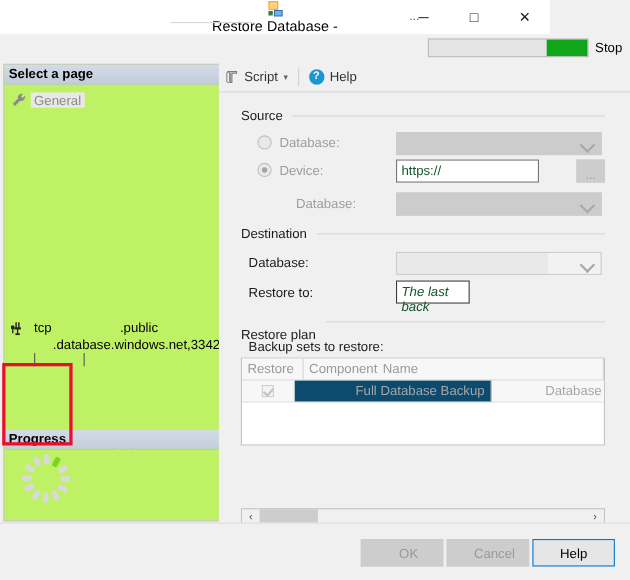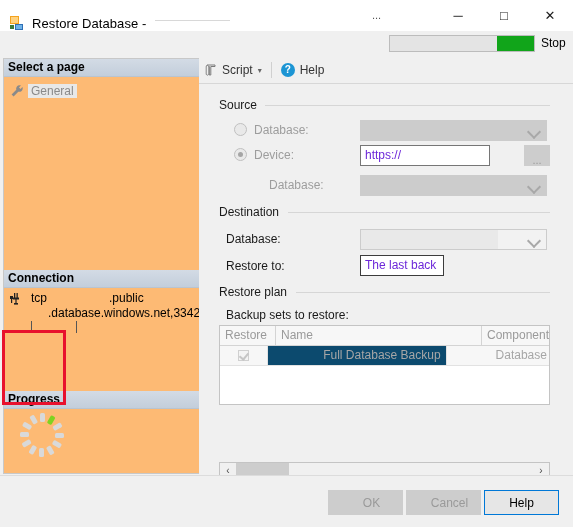--- a/index.html
+++ b/index.html
@@ -8,24 +8,24 @@
     font-family:"Liberation Sans", sans-serif;
     font-size:12px;
     color:#000;
     background:#f0f0f0;
     overflow:hidden;
   }
   .window { position:relative; width:573px; height:527px; background:#f0f0f0; }
 
   
   .titlebar {
-    position:absolute; left:0; top:0; width:573px; height:31px;
+    position:absolute; left:0; top:0; width:500px; height:31px;
     background:#ffffff;
     border-bottom:1px solid #f0f0f0;
-    display:flex; align-items:flex-end;
+    display:flex; align-items:center;flex-direction:column;
   }
   .title-icon {
     width:16px; height:16px; margin-left:9px; margin-right:7px;
     position:relative; flex:none;
   }
   .title-text { font-size:13px; color:#000; letter-spacing:0.1px; }
   .title-redact {
     position:absolute; left:155px; top:20px; width:75px; height:1px;
     background:#d8d8d8;
   }
@@ -54,21 +54,21 @@
   }
   .progress-chunk {
     position:absolute; right:0px; top:0px; width:37px; height:15px;
     background:#11a51a;
   }
   .stop-label { position:absolute; left:541px; top:36px; font-size:12px; color:#000; }
 
   
   .leftpanel {
     position:absolute; left:3px; top:58px; width:198px; height:416px;
-    background:#fdba74; border:1px solid #c8c8c8; box-sizing:border-box;
+    background:#bef264; border:1px solid #c8c8c8; box-sizing:border-box;
   }
   .section-header {
     height:17px; line-height:17px;
     background:linear-gradient(to bottom,#d3dbe5,#c3cedb);
     font-weight:bold; font-size:12px; padding-left:4px; color:#000;
     border-bottom:1px solid #b9c4d0;
   }
   .page-list { padding:4px 0 0 6px; }
   .page-item { display:flex; align-items:flex-end; height:17px; }
   .page-item-label {
@@ -141,21 +141,21 @@
     border-left:2px solid #a8a8a8; border-bottom:2px solid #a8a8a8;
     transform:rotate(-45deg);
   }
   .combo.dest {
     background:linear-gradient(to right,#e9e9e9 0%,#e9e9e9 74%,#f2f2f2 74%,#f2f2f2 100%);
   }
 
   .textbox {
     position:absolute; height:21px; background:#ffffff;
     border:1px solid #767676; box-sizing:border-box;
-    font-size:12px; color:#6d28d9; padding:2px 0 0 4px;
+    font-size:12px; color:#14532d; padding:2px 0 0 4px;
   }
   .btn-dis {
     position:absolute; background:#cdcdcd; border:1px solid #cdcdcd;
     box-sizing:border-box; font-size:12px; color:#a0a0a0;
     text-align:center;
   }
   .btn-ellipsis { position:absolute; background:#cdcdcd; border:1px solid #cdcdcd;
     box-sizing:border-box; color:#9a9a9a; font-size:11px; text-align:center; line-height:6px; padding-top:11px; }
 
   
@@ -237,23 +237,20 @@
       <div class="page-item">
         <span class="wrench-icon">
           <svg width="14" height="14" viewBox="0 0 14 14">
             <path d="M9.5 1.2a3.4 3.4 0 0 0-3.2 4.5L1.6 10.4l2 2 4.7-4.7a3.4 3.4 0 0 0 4.4-3.3c0-.5-.1-.9-.3-1.3L10.6 5 9 3.4l1.9-1.9c-.4-.2-.9-.3-1.4-.3z" fill="#8a8a8a"></path>
           </svg>
         </span>
         <span class="page-item-label">General</span>
       </div>
     </div>
 
-    <div class="conn-header">
-      <div class="section-header">Connection</div>
-    </div>
 
     <div class="conn-body">
       <span class="conn-icon">
         <svg width="16" height="14" viewBox="0 0 16 14">
           <rect x="0" y="4" width="3" height="3" fill="#222"></rect>
           <rect x="1" y="6" width="1.2" height="5" fill="#222"></rect>
           <rect x="4" y="1" width="1.3" height="5" fill="#222"></rect>
           <rect x="6.5" y="1" width="1.3" height="5" fill="#222"></rect>
           <rect x="3" y="5.5" width="6" height="2" fill="#222"></rect>
           <rect x="5.4" y="7" width="1.2" height="4.5" fill="#222"></rect>
@@ -335,31 +332,31 @@
 
     <span class="group-title" style="left:20px; top:148px;">Destination</span>
     <span class="group-line" style="left:89px; top:155px; width:262px;"></span>
 
     <span class="lbl" style="left:27px; top:175px;">Database:</span>
     <span class="combo dest" style="left:161px; top:172px; width:187px;">
       <span class="arrow"></span>
     </span>
 
     <span class="lbl" style="left:27px; top:202px;">Restore to:</span>
-    <span class="textbox" style="left:161px; top:198px; width:84px; border-color:#3c3c3c;">The last back</span>
-
-    <span class="group-title" style="left:20px; top:228px;">Restore plan</span>
+    <span class="textbox" style="left:161px; top:198px; width:67px; border-color:#3c3c3c;font-style:italic;">The last back</span>
+
+    <span class="group-title" style="left:20px; top:240px;">Restore plan</span>
     <span class="group-line" style="left:97px; top:235px; width:254px;"></span>
     <span class="lbl" style="left:27px; top:251px;">Backup sets to restore:</span>
 
     <div class="grid">
       <div class="grid-head">
         <div class="gh c1">Restore</div>
+        <div class="gh c3">Component</div>
         <div class="gh c2">Name</div>
-        <div class="gh c3">Component</div>
       </div>
       <div class="grid-row">
         <div class="gc c1">
           <span class="chk">
             <span class="tick"></span>
           </span>
         </div>
         <div class="gc c2">Full Database Backup</div>
         <div class="gc c3">Database</div>
       </div>

